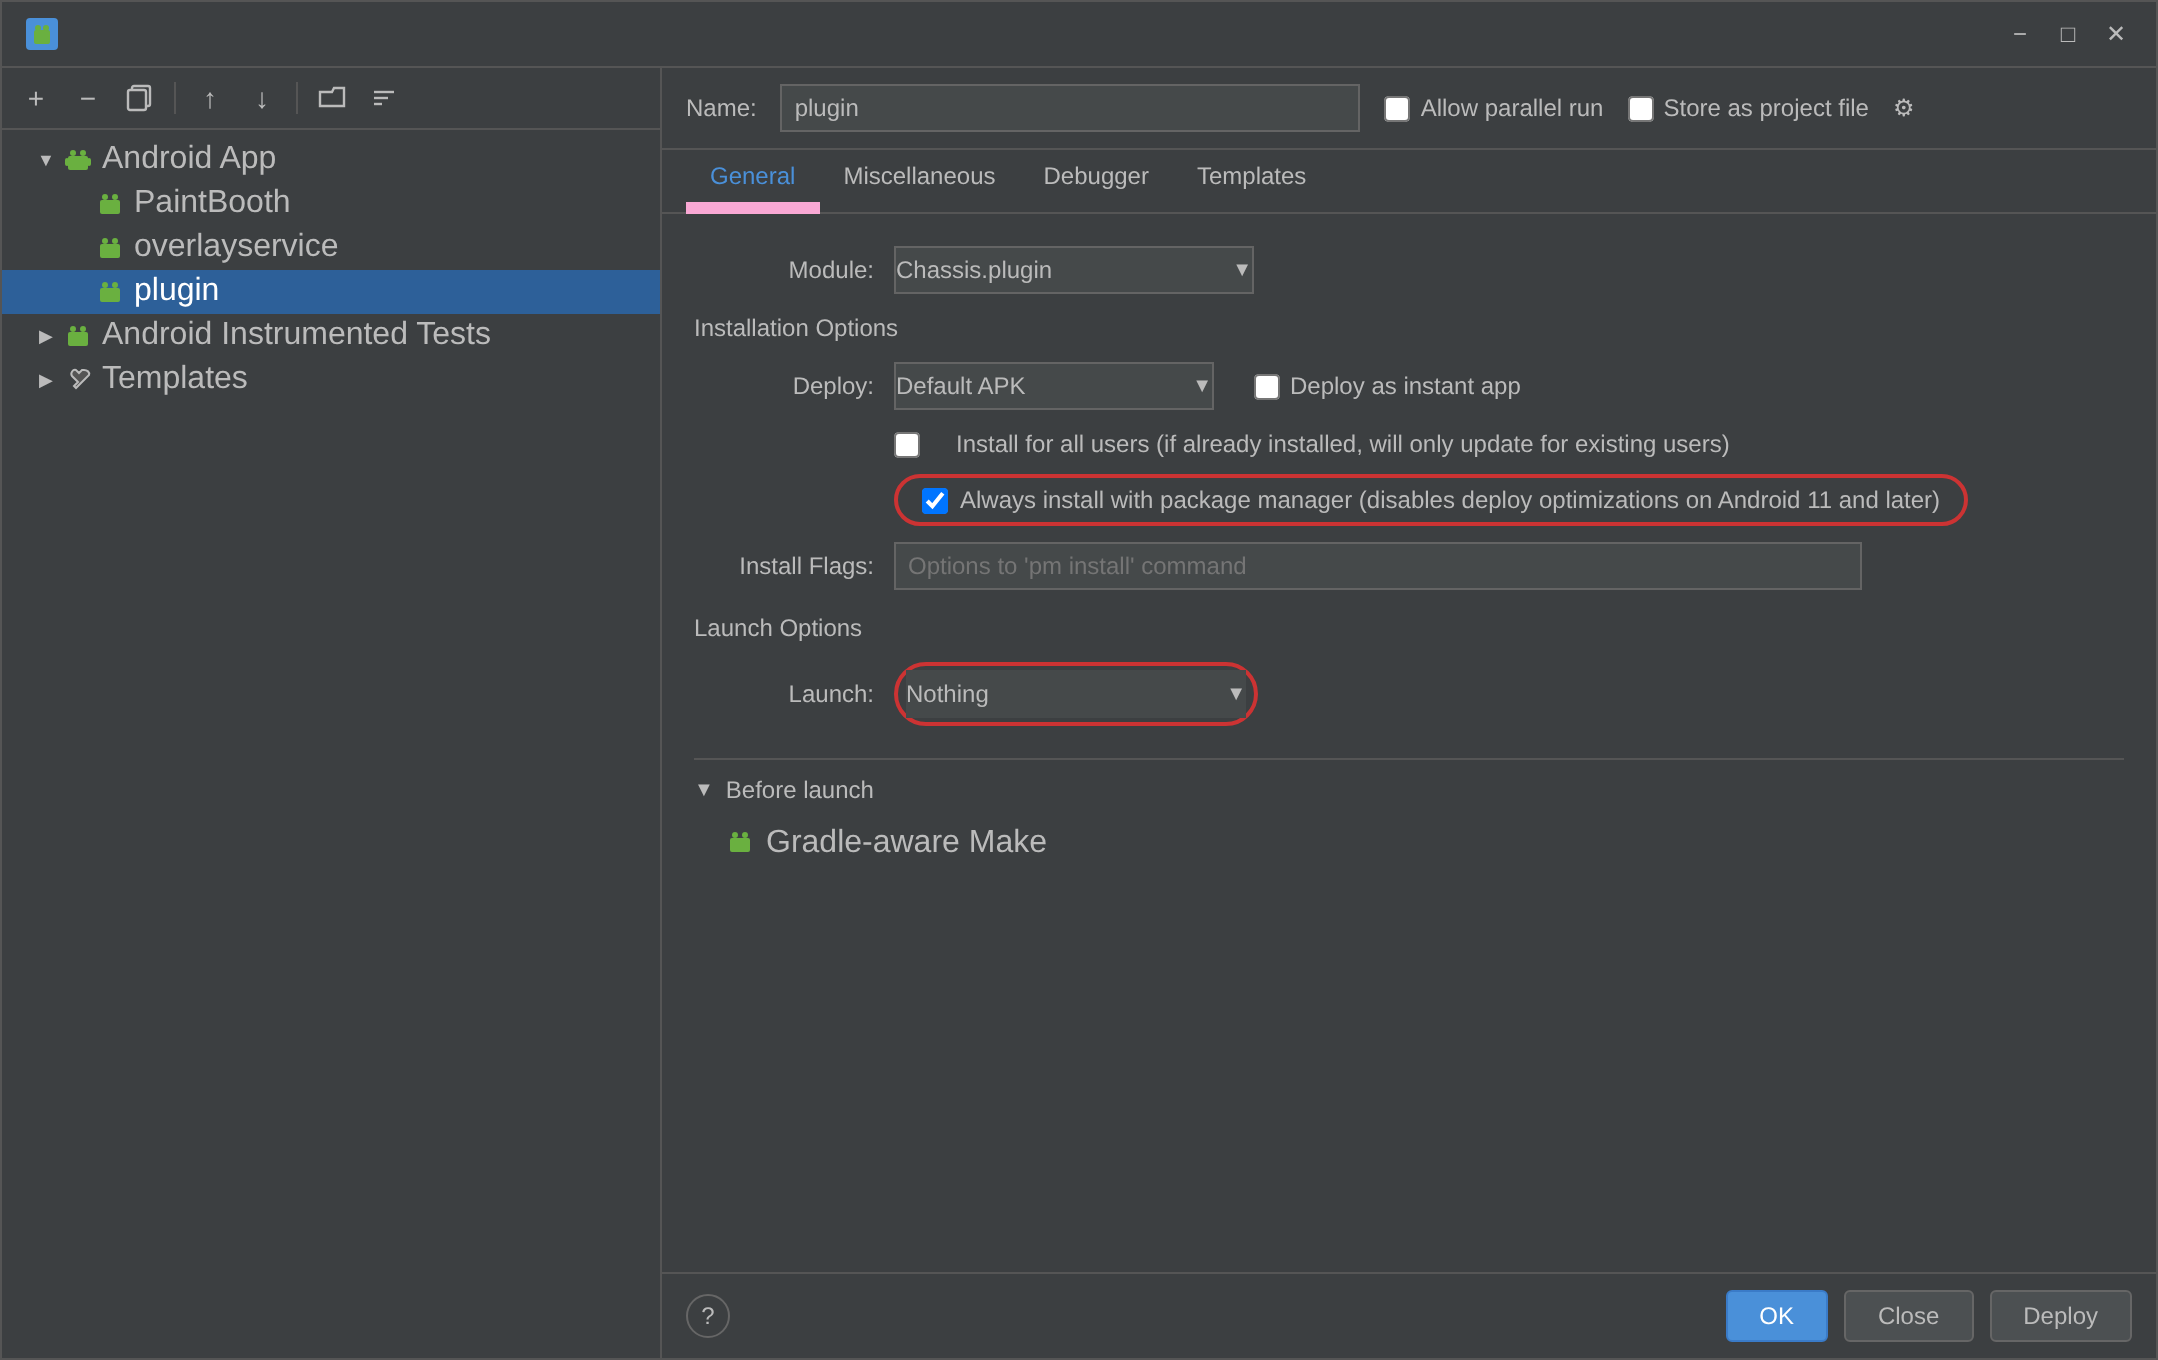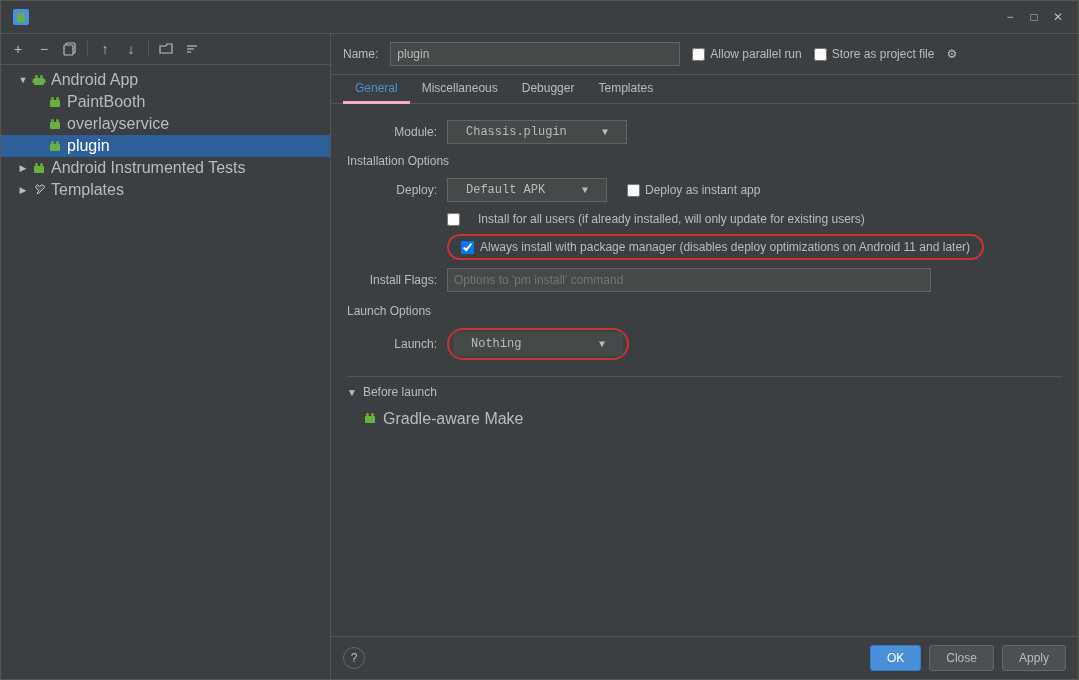--- a/index.html
+++ b/index.html
@@ -232,21 +232,21 @@
       padding: 6px 12px;
       cursor: pointer;
       font-size: 12px;
       color: #bbbbbb;
       border-bottom: 2px solid transparent;
       margin-bottom: -1px;
     }
 
     .tab.active {
       color: #4a90d9;
-      border-bottom: 3px solid #f9a8d4;
+      border-bottom: 6px solid #f9a8d4;
     }
 
     
     .config-area {
       flex: 1;
       overflow-y: auto;
       padding: 16px;
     }
 
     .form-row {
@@ -268,30 +268,29 @@
       color: #bbbbbb;
       font-size: 12px;
       margin-bottom: 10px;
       margin-top: 6px;
     }
 
     .dropdown {
       background: #45494a;
       border: 1px solid #646464;
       color: #bbbbbb;
-      padding: 3px 18px;
+      padding: 3px 0;
       font-size: 12px;
       height: 24px;
       cursor: pointer;
       display: flex;
       align-items: center;
       justify-content: space-between;
       min-width: 170px;
       position: relative;
-      font-family: Liberation Mono, monospace;
     }
 
     .dropdown-module {
       min-width: 180px;
     }
 
     .dropdown-deploy {
       min-width: 160px;
     }
 
@@ -671,18 +670,18 @@
             <span class="tree-label">Gradle-aware Make</span>
           </div>
         </div>
 
       </div>
 
       <div class="bottom-bar">
         <button class="help-btn">?</button>
         <button class="btn btn-ok">OK</button>
         <button class="btn btn-close">Close</button>
-        <button class="btn btn-apply">Apply</button>
+        <button class="btn btn-apply">Deploy</button>
       </div>
 
     </div>
   </div>
 </div>
 
 </body></html>

